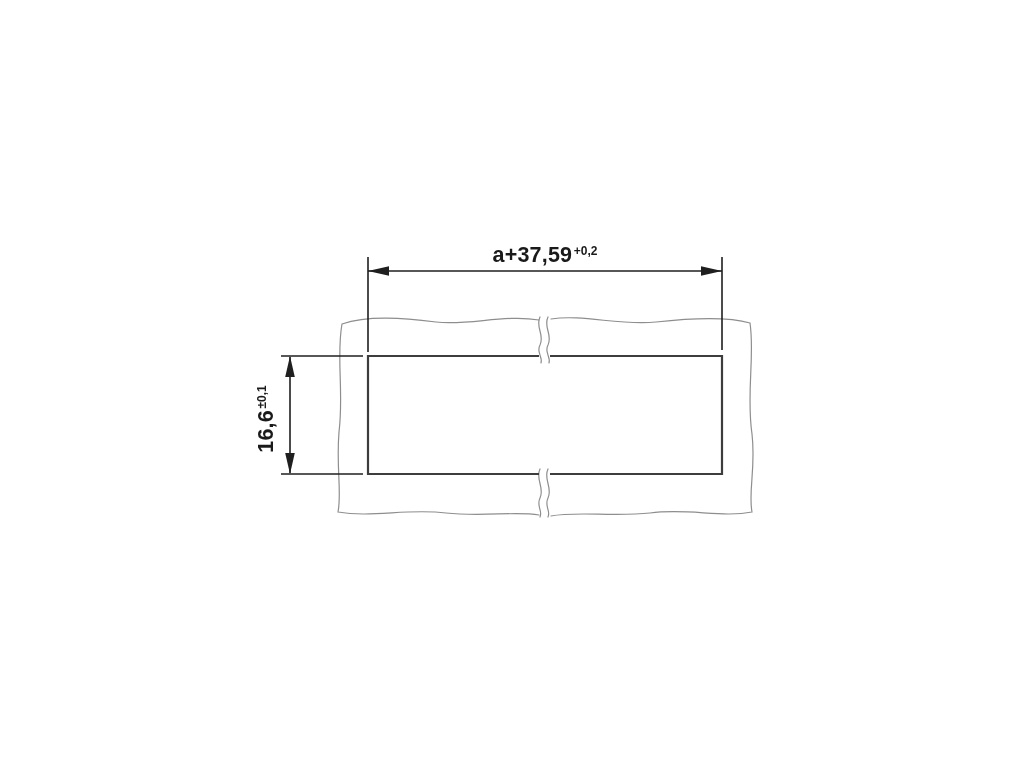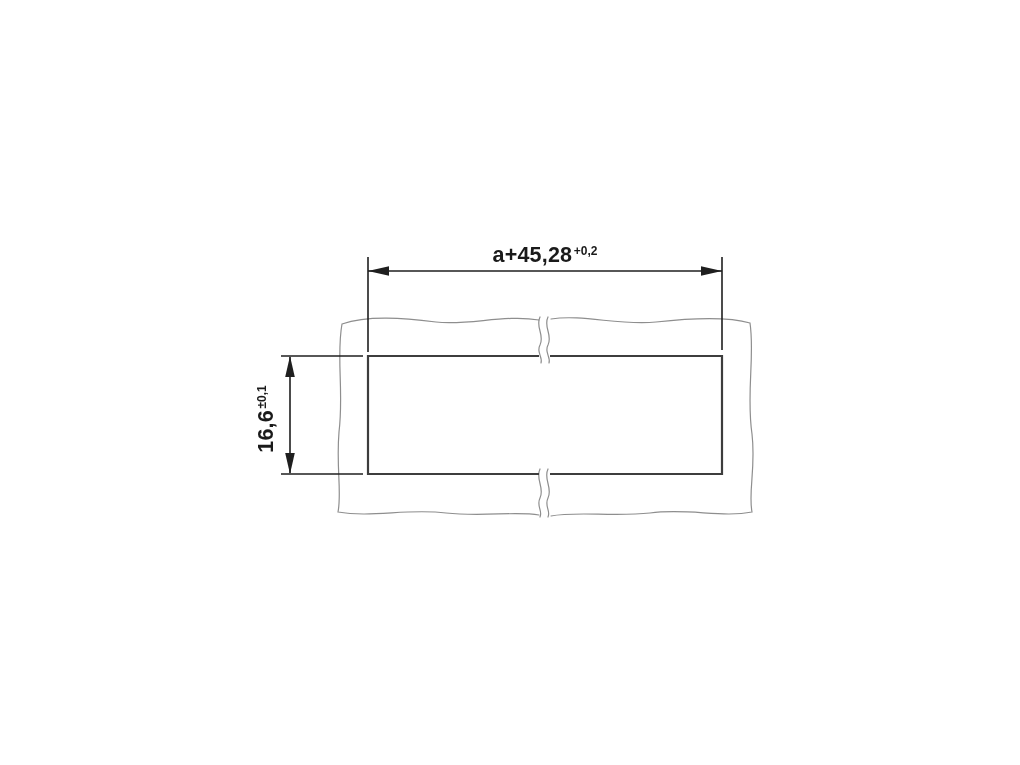--- a/index.html
+++ b/index.html
@@ -86,20 +86,20 @@
     <polygon class="arrow" points="722,271 701,266.2 701,275.8"></polygon>
 
     <line class="dim" x1="281" y1="356" x2="363" y2="356"></line>
     <line class="dim" x1="281" y1="474" x2="363" y2="474"></line>
     <line class="dim" x1="290" y1="357" x2="290" y2="473"></line>
     <polygon class="arrow" points="290,356 285.2,377 294.8,377"></polygon>
     <polygon class="arrow" points="290,474 285.2,453 294.8,453"></polygon>
   </svg>
 
   <div class="dim-label width-label">
-    <span>a+45,28</span><span class="tol">+0,2</span>
+    <span>a+37,59</span><span class="tol">+0,2</span>
   </div>
 
   <div class="dim-label height-label">
     <span>16,6</span><span class="tol">±0,1</span>
   </div>
 
 </div>
 
 </body></html>

